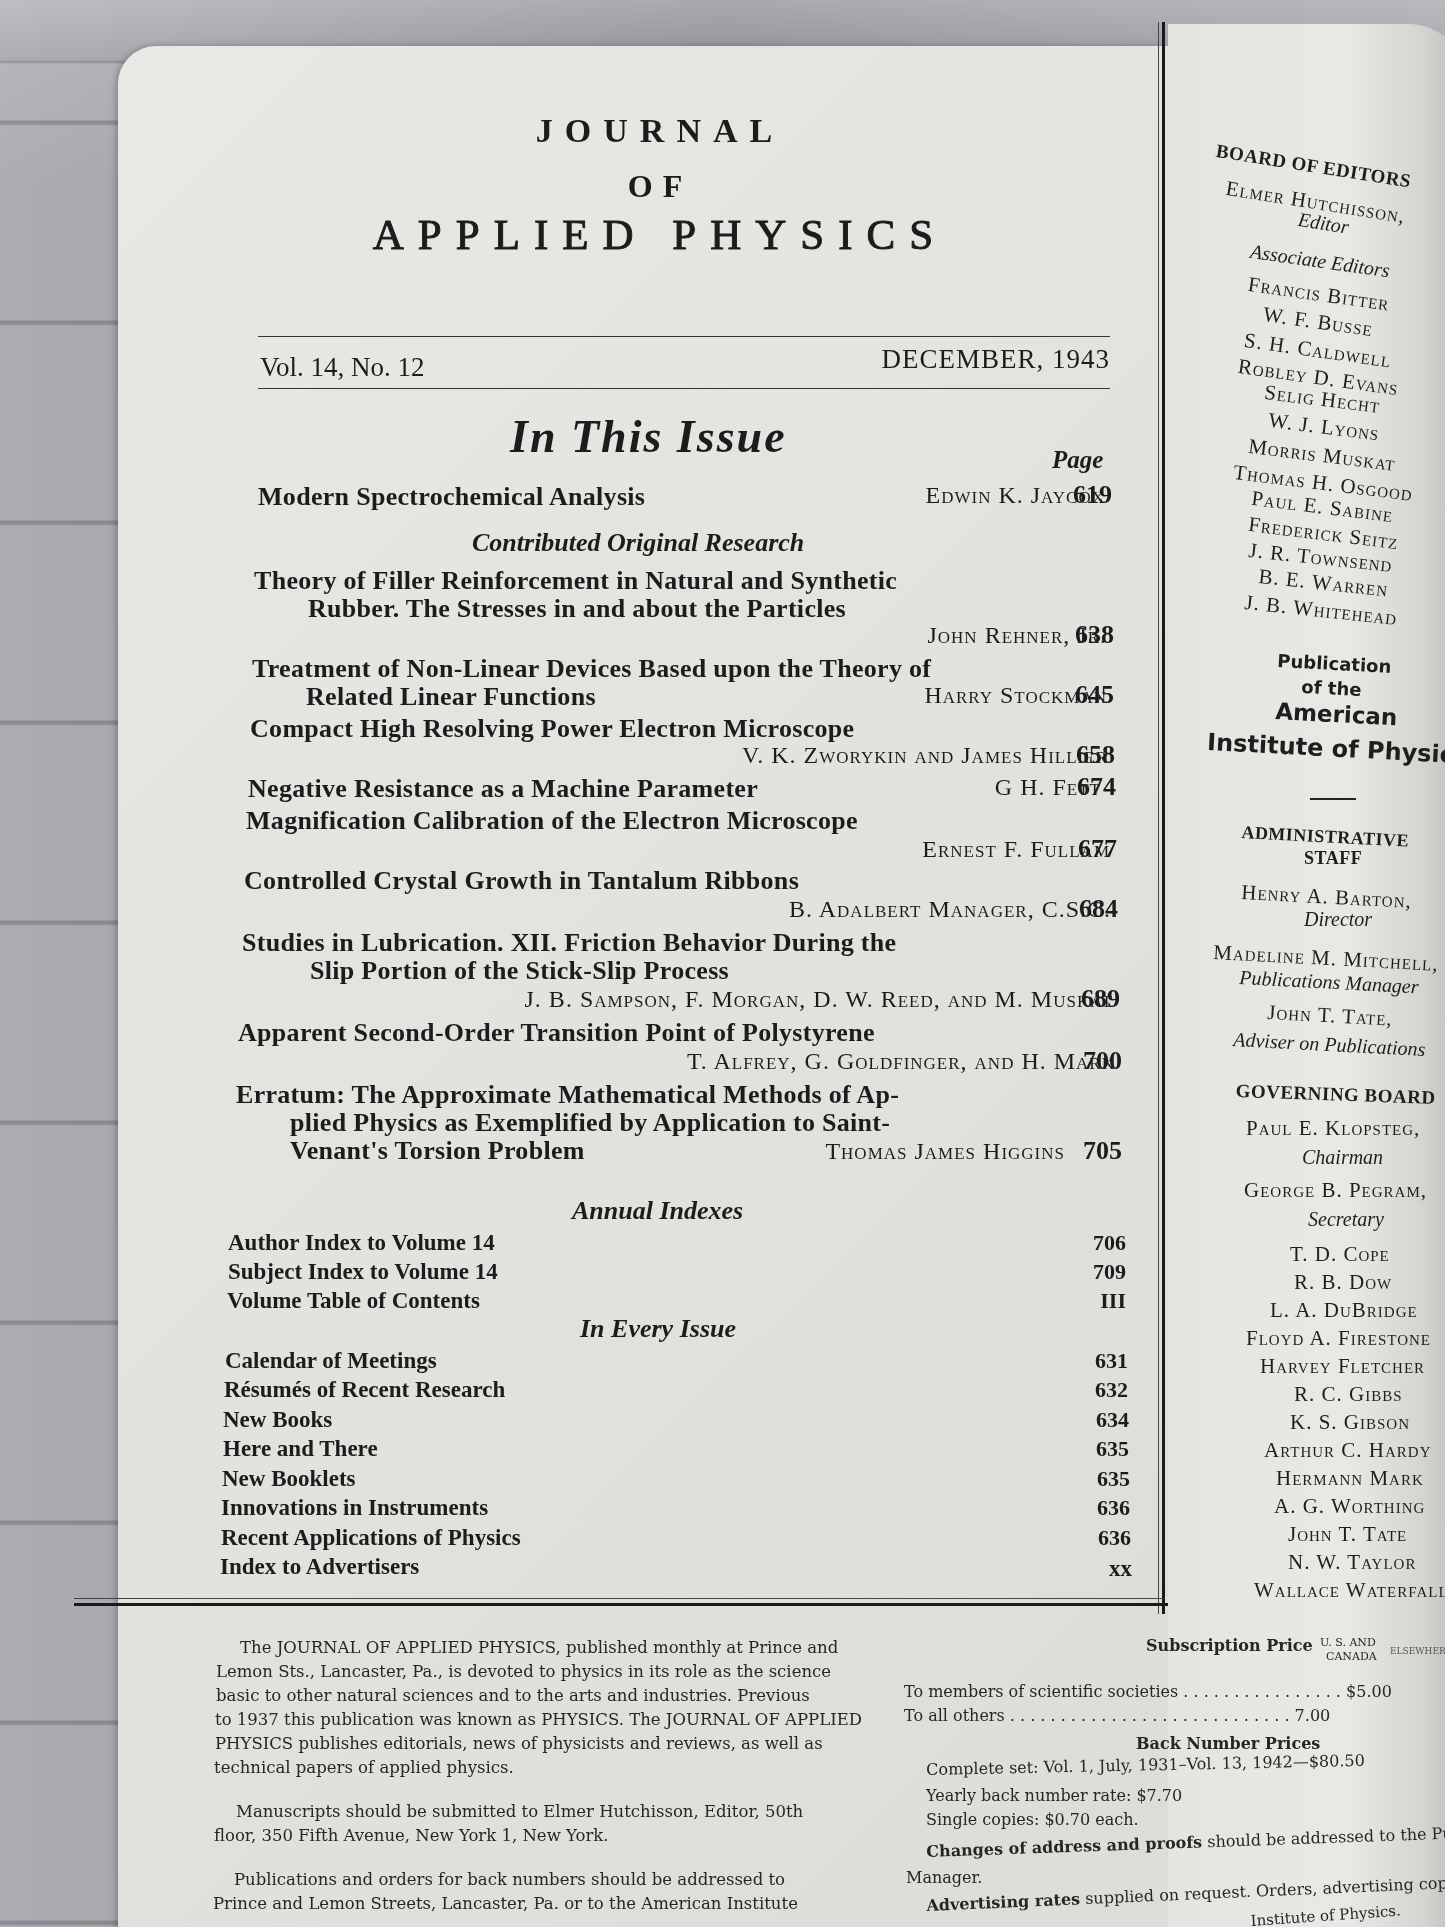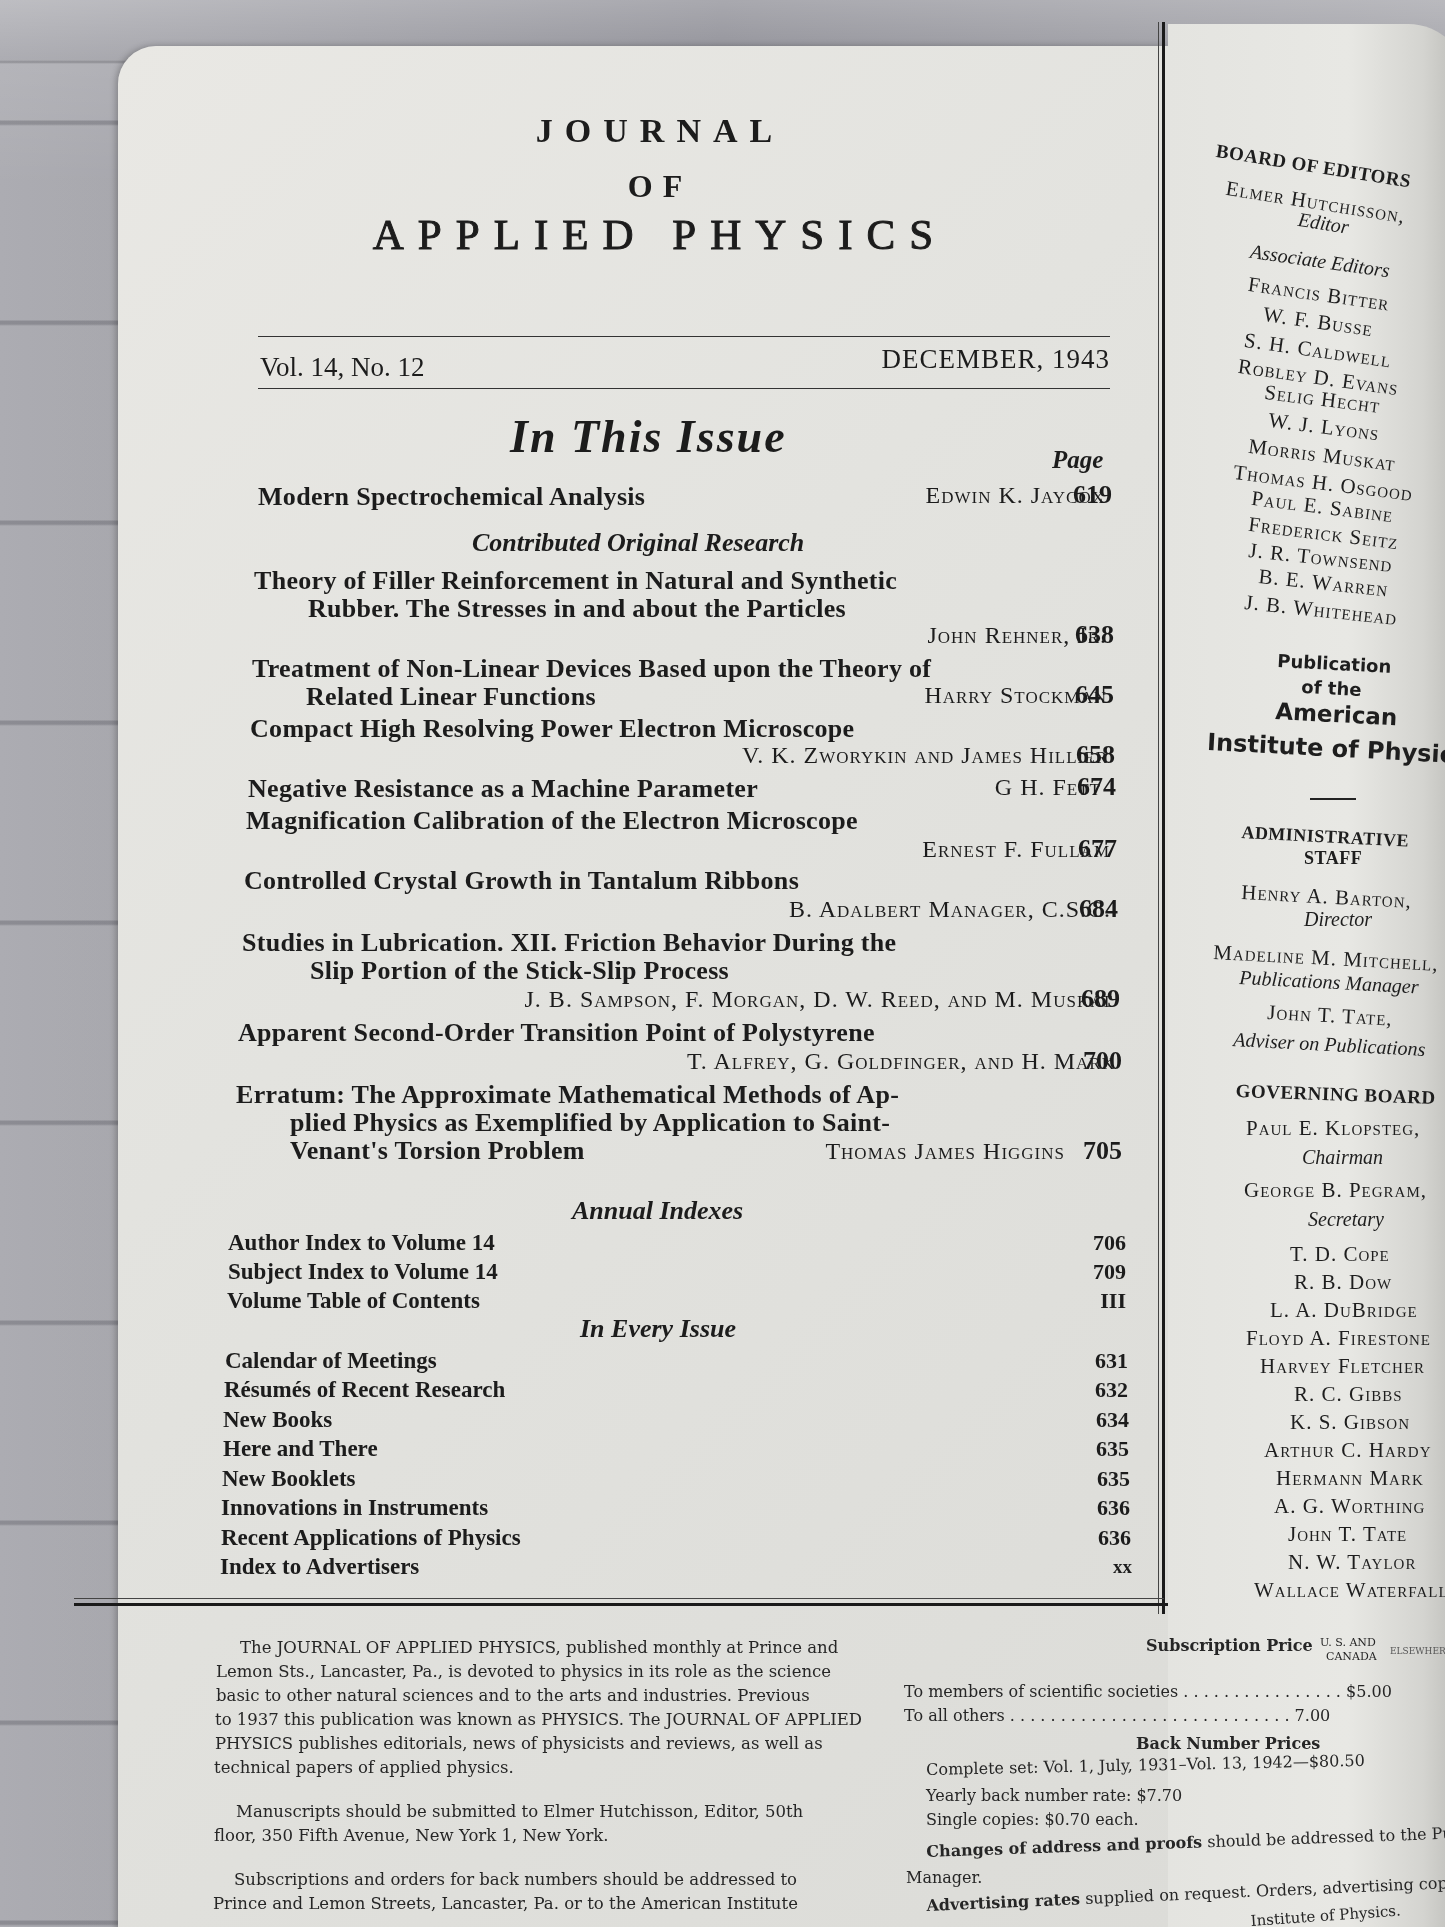--- a/index.html
+++ b/index.html
@@ -200,21 +200,21 @@
 <div>
   <div class="simple" style="left:221px;top:1495px;">Innovations in Instruments</div>
   <div class="spg" style="left:1070px;top:1495px;">636</div>
 </div>
 <div>
   <div class="simple" style="left:221px;top:1525px;">Recent Applications of Physics</div>
   <div class="spg" style="left:1071px;top:1525px;">636</div>
 </div>
 <div>
   <div class="simple" style="left:220px;top:1554px;">Index to Advertisers</div>
-  <div class="spg" style="left:1072px;top:1556px;font-size:19px;">xx</div>
+  <div class="spg" style="left:1072px;top:1556px;font-size:23px;">xx</div>
 </div>
 
 <div class="rcol rc-head" style="left:1218px;top:140px;transform:rotate(9deg);transform-origin:left top;">BOARD OF EDITORS</div>
 <div class="rcol rc-name" style="left:1228px;top:176px;transform:rotate(9deg);transform-origin:left top;">Elmer Hutchisson,</div>
 <div class="rcol rc-role" style="left:1300px;top:208px;transform:rotate(9deg);transform-origin:left top;">Editor</div>
 <div class="rcol rc-role" style="left:1252px;top:240px;transform:rotate(8deg);transform-origin:left top;">Associate Editors</div>
 
 <div id="assoc-list">
   <div class="rcol rc-name" style="left:1250px;top:272px;transform:rotate(8deg);transform-origin:left top;">Francis Bitter</div>
   <div class="rcol rc-name" style="left:1265px;top:302px;transform:rotate(8deg);transform-origin:left top;">W. F. Busse</div>
@@ -288,21 +288,21 @@
   <div class="para" style="left:215px;top:1732px;">PHYSICS publishes editorials, news of physicists and reviews, as well as</div>
   <div class="para" style="left:214px;top:1756px;">technical papers of applied physics.</div>
 </div>
 
 <div>
   <div class="para" style="left:236px;top:1800px;"><b>Manuscripts</b><span> should be submitted to Elmer Hutchisson, Editor, 50th</span></div>
   <div class="para" style="left:214px;top:1824px;">floor, 350 Fifth Avenue, New York 1, New York.</div>
 </div>
 
 <div>
-  <div class="para" style="left:234px;top:1868px;"><b>Subscriptions</b><span> and orders for back numbers should be addressed to</span></div>
+  <div class="para" style="left:234px;top:1868px;"><b>Publications</b><span> and orders for back numbers should be addressed to</span></div>
   <div class="para" style="left:213px;top:1892px;">Prince and Lemon Streets, Lancaster, Pa. or to the American Institute</div>
 </div>
 
 <div>
   <div class="sub" style="left:1146px;top:1636px;font-weight:bold;font-size:16px;">Subscription Price</div>
   <div class="sub" style="left:1320px;top:1636px;font-size:11px;">U. S. AND</div>
   <div class="sub" style="left:1326px;top:1650px;font-size:11px;">CANADA</div>
   <div class="sub" style="left:1390px;top:1646px;font-size:9px;color:#555;">ELSEWHERE</div>
 
   <div class="sub" style="left:904px;top:1682px;">

